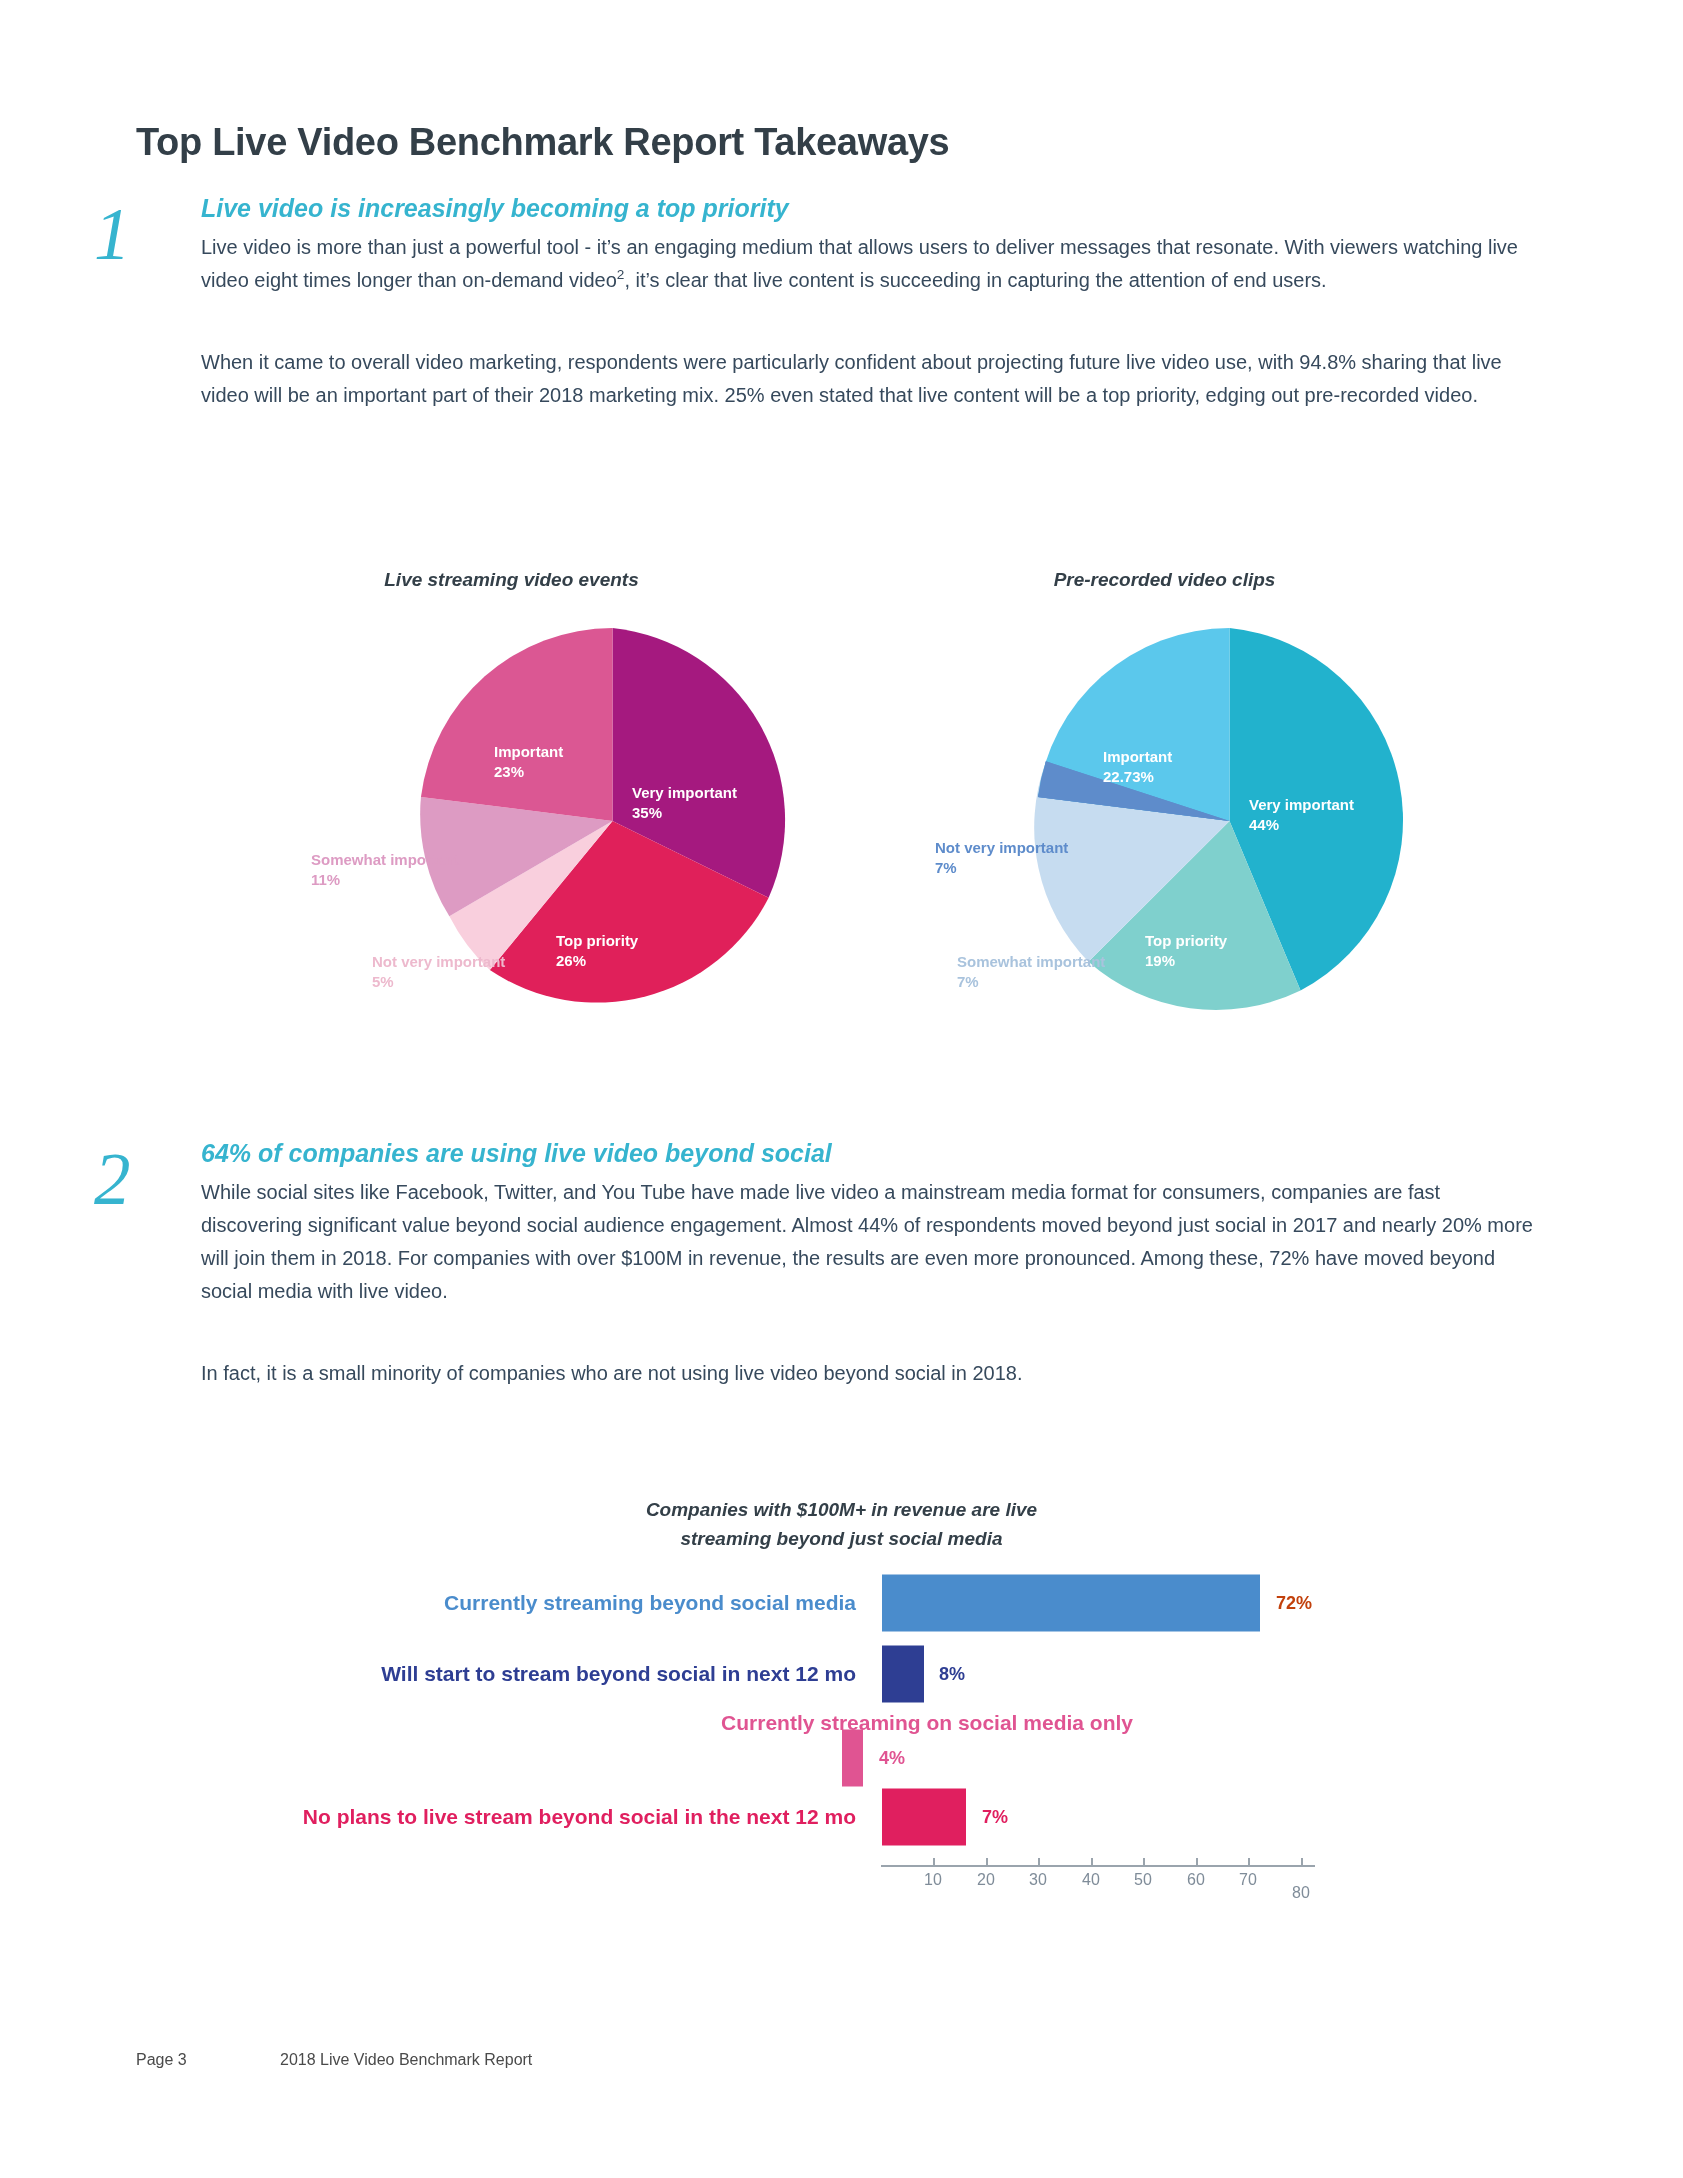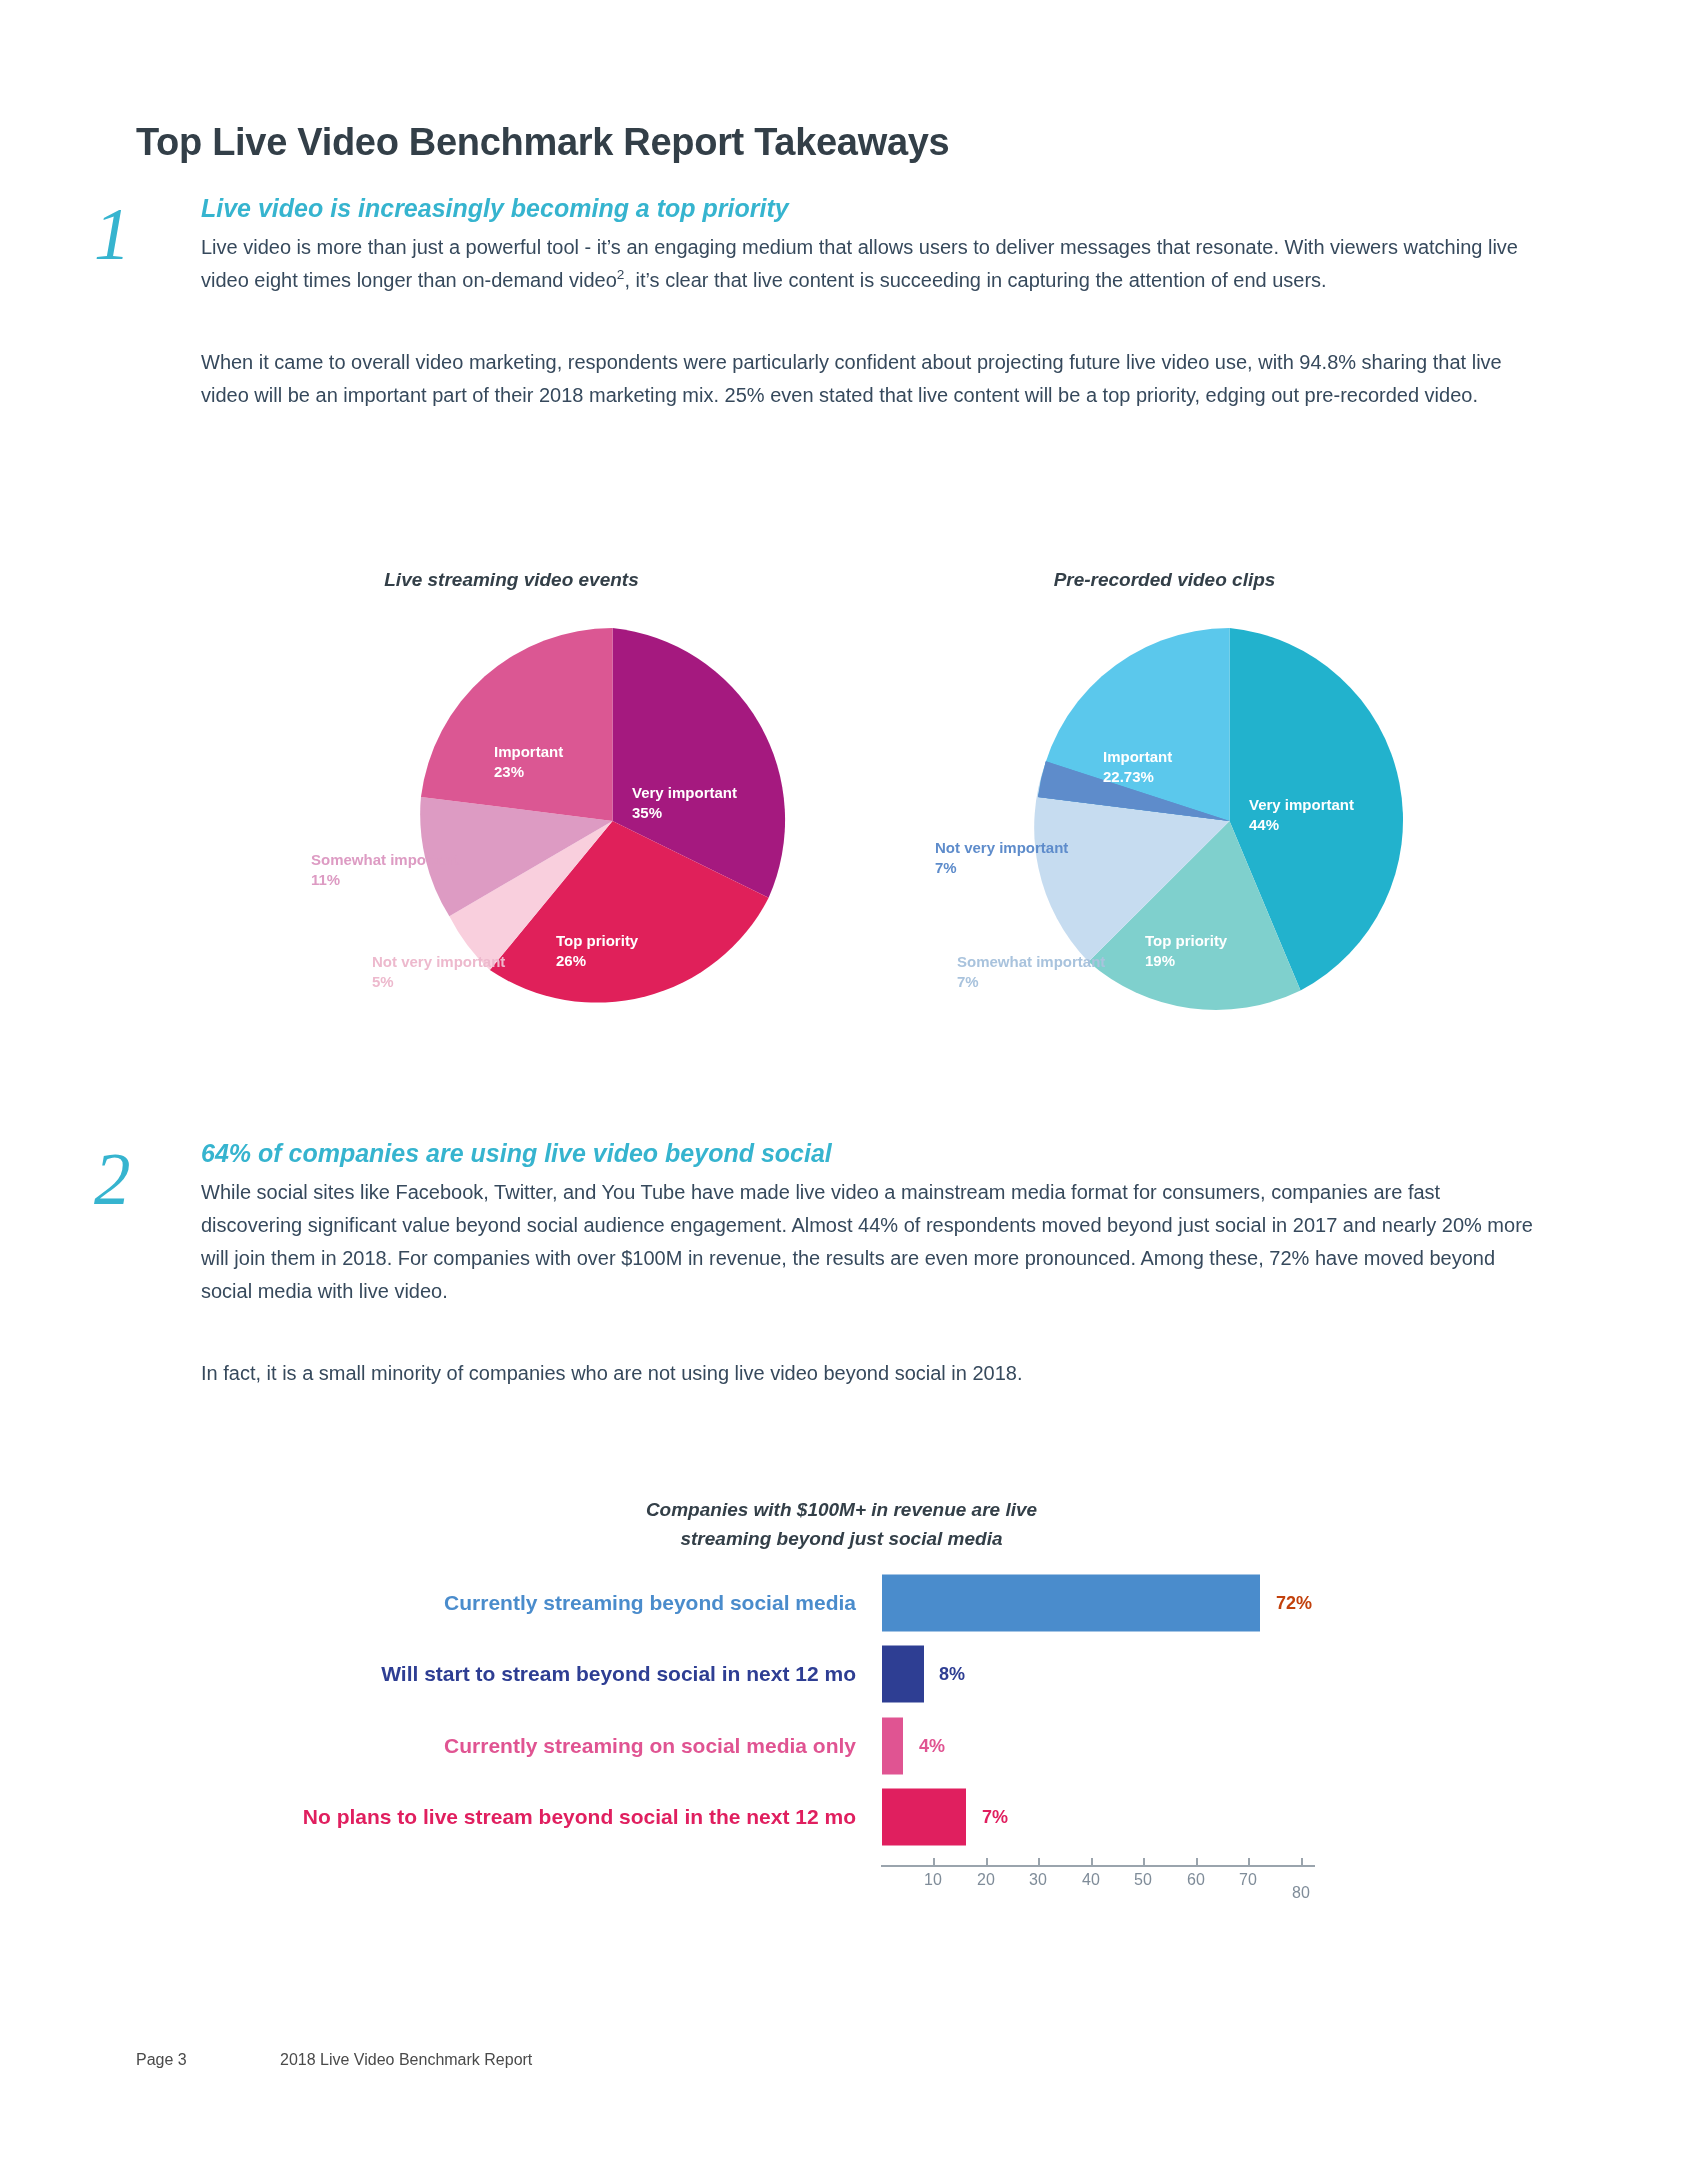--- a/index.html
+++ b/index.html
@@ -322,21 +322,21 @@
       </div>
 
       <div class="bar-row" style="top:71px;">
         <div class="bar-cat" style="color:#2e3e93;">Will start to stream beyond social in next 12 mo</div>
         <div class="bar-track">
           <div class="bar-fill" style="width:42px; height:57px; background:#2e3e93;"></div>
           <div class="bar-val" style="left:57px; color:#2e3e93;">8%</div>
         </div>
       </div>
 
-      <div class="bar-row" style="top:143px;">
+      <div class="bar-row" style="top:143px;flex-direction:column;">
         <div class="bar-cat" style="color:#e05492;">Currently streaming on social media only</div>
         <div class="bar-track">
           <div class="bar-fill" style="width:21px; height:57px; background:#e05492;"></div>
           <div class="bar-val" style="left:37px; color:#e05492;">4%</div>
         </div>
       </div>
 
       <div class="bar-row" style="top:214px;">
         <div class="bar-cat" style="color:#e01f5f;">No plans to live stream beyond social in the next 12 mo</div>
         <div class="bar-track">

